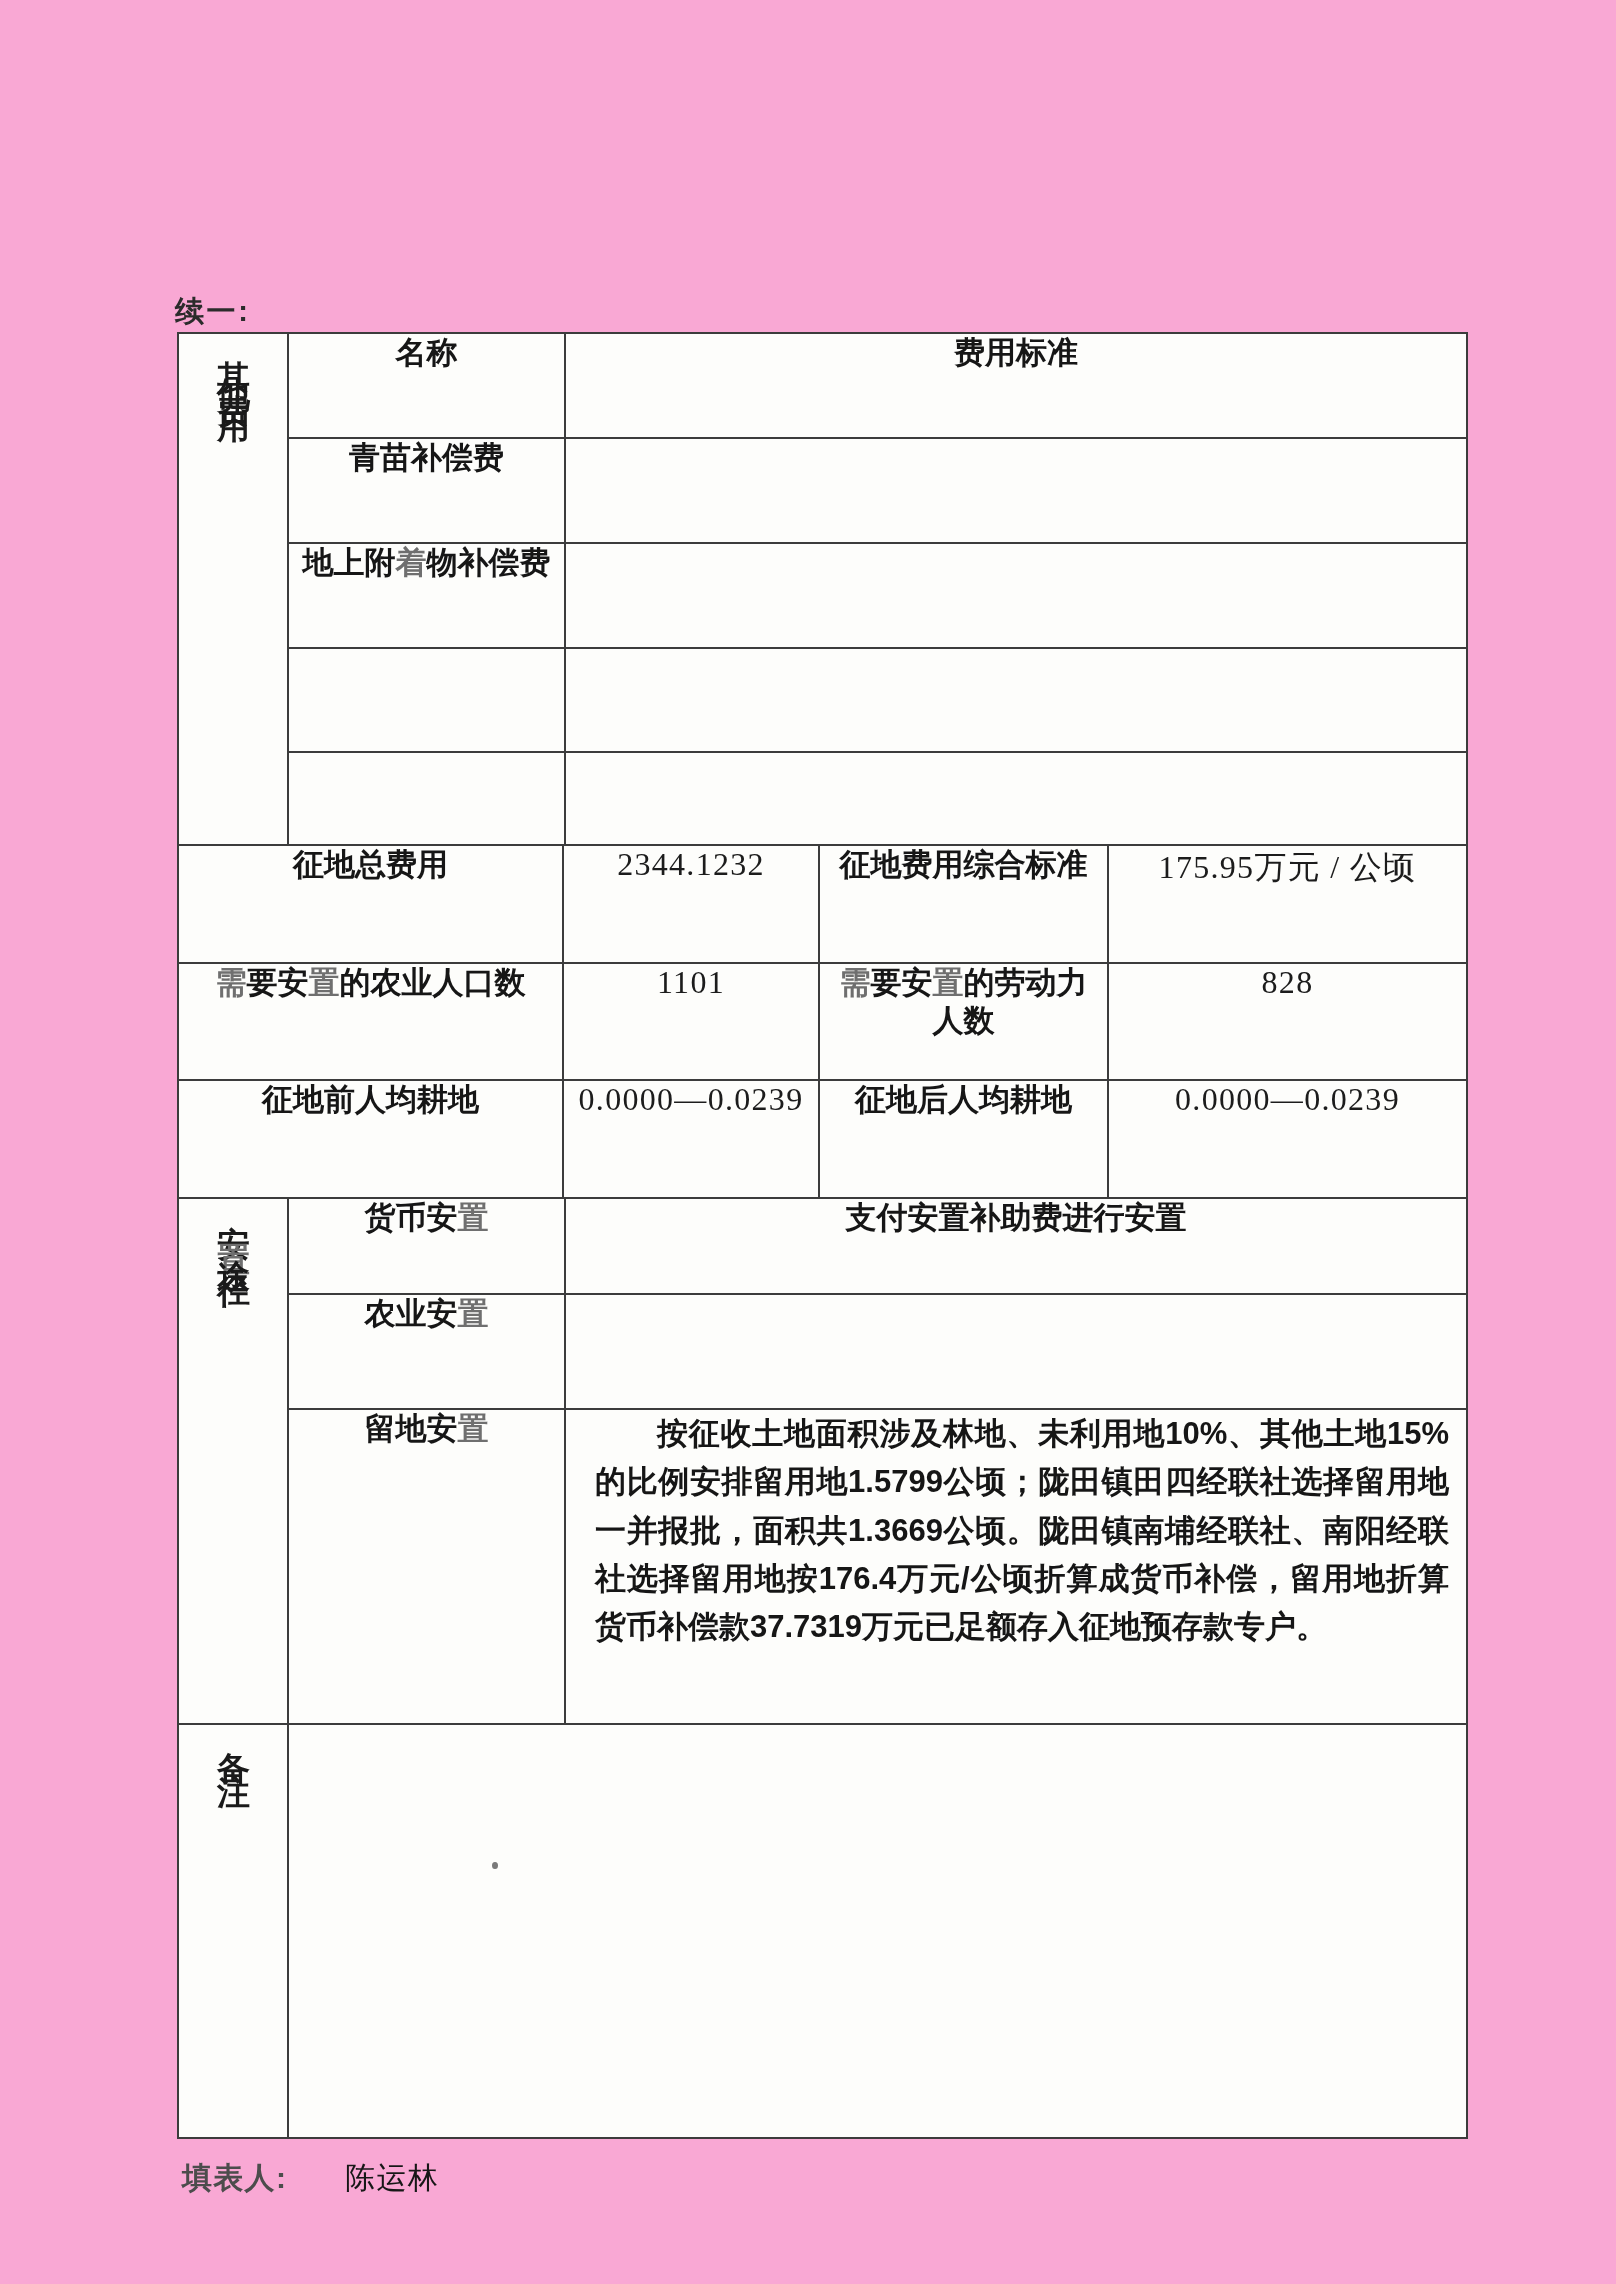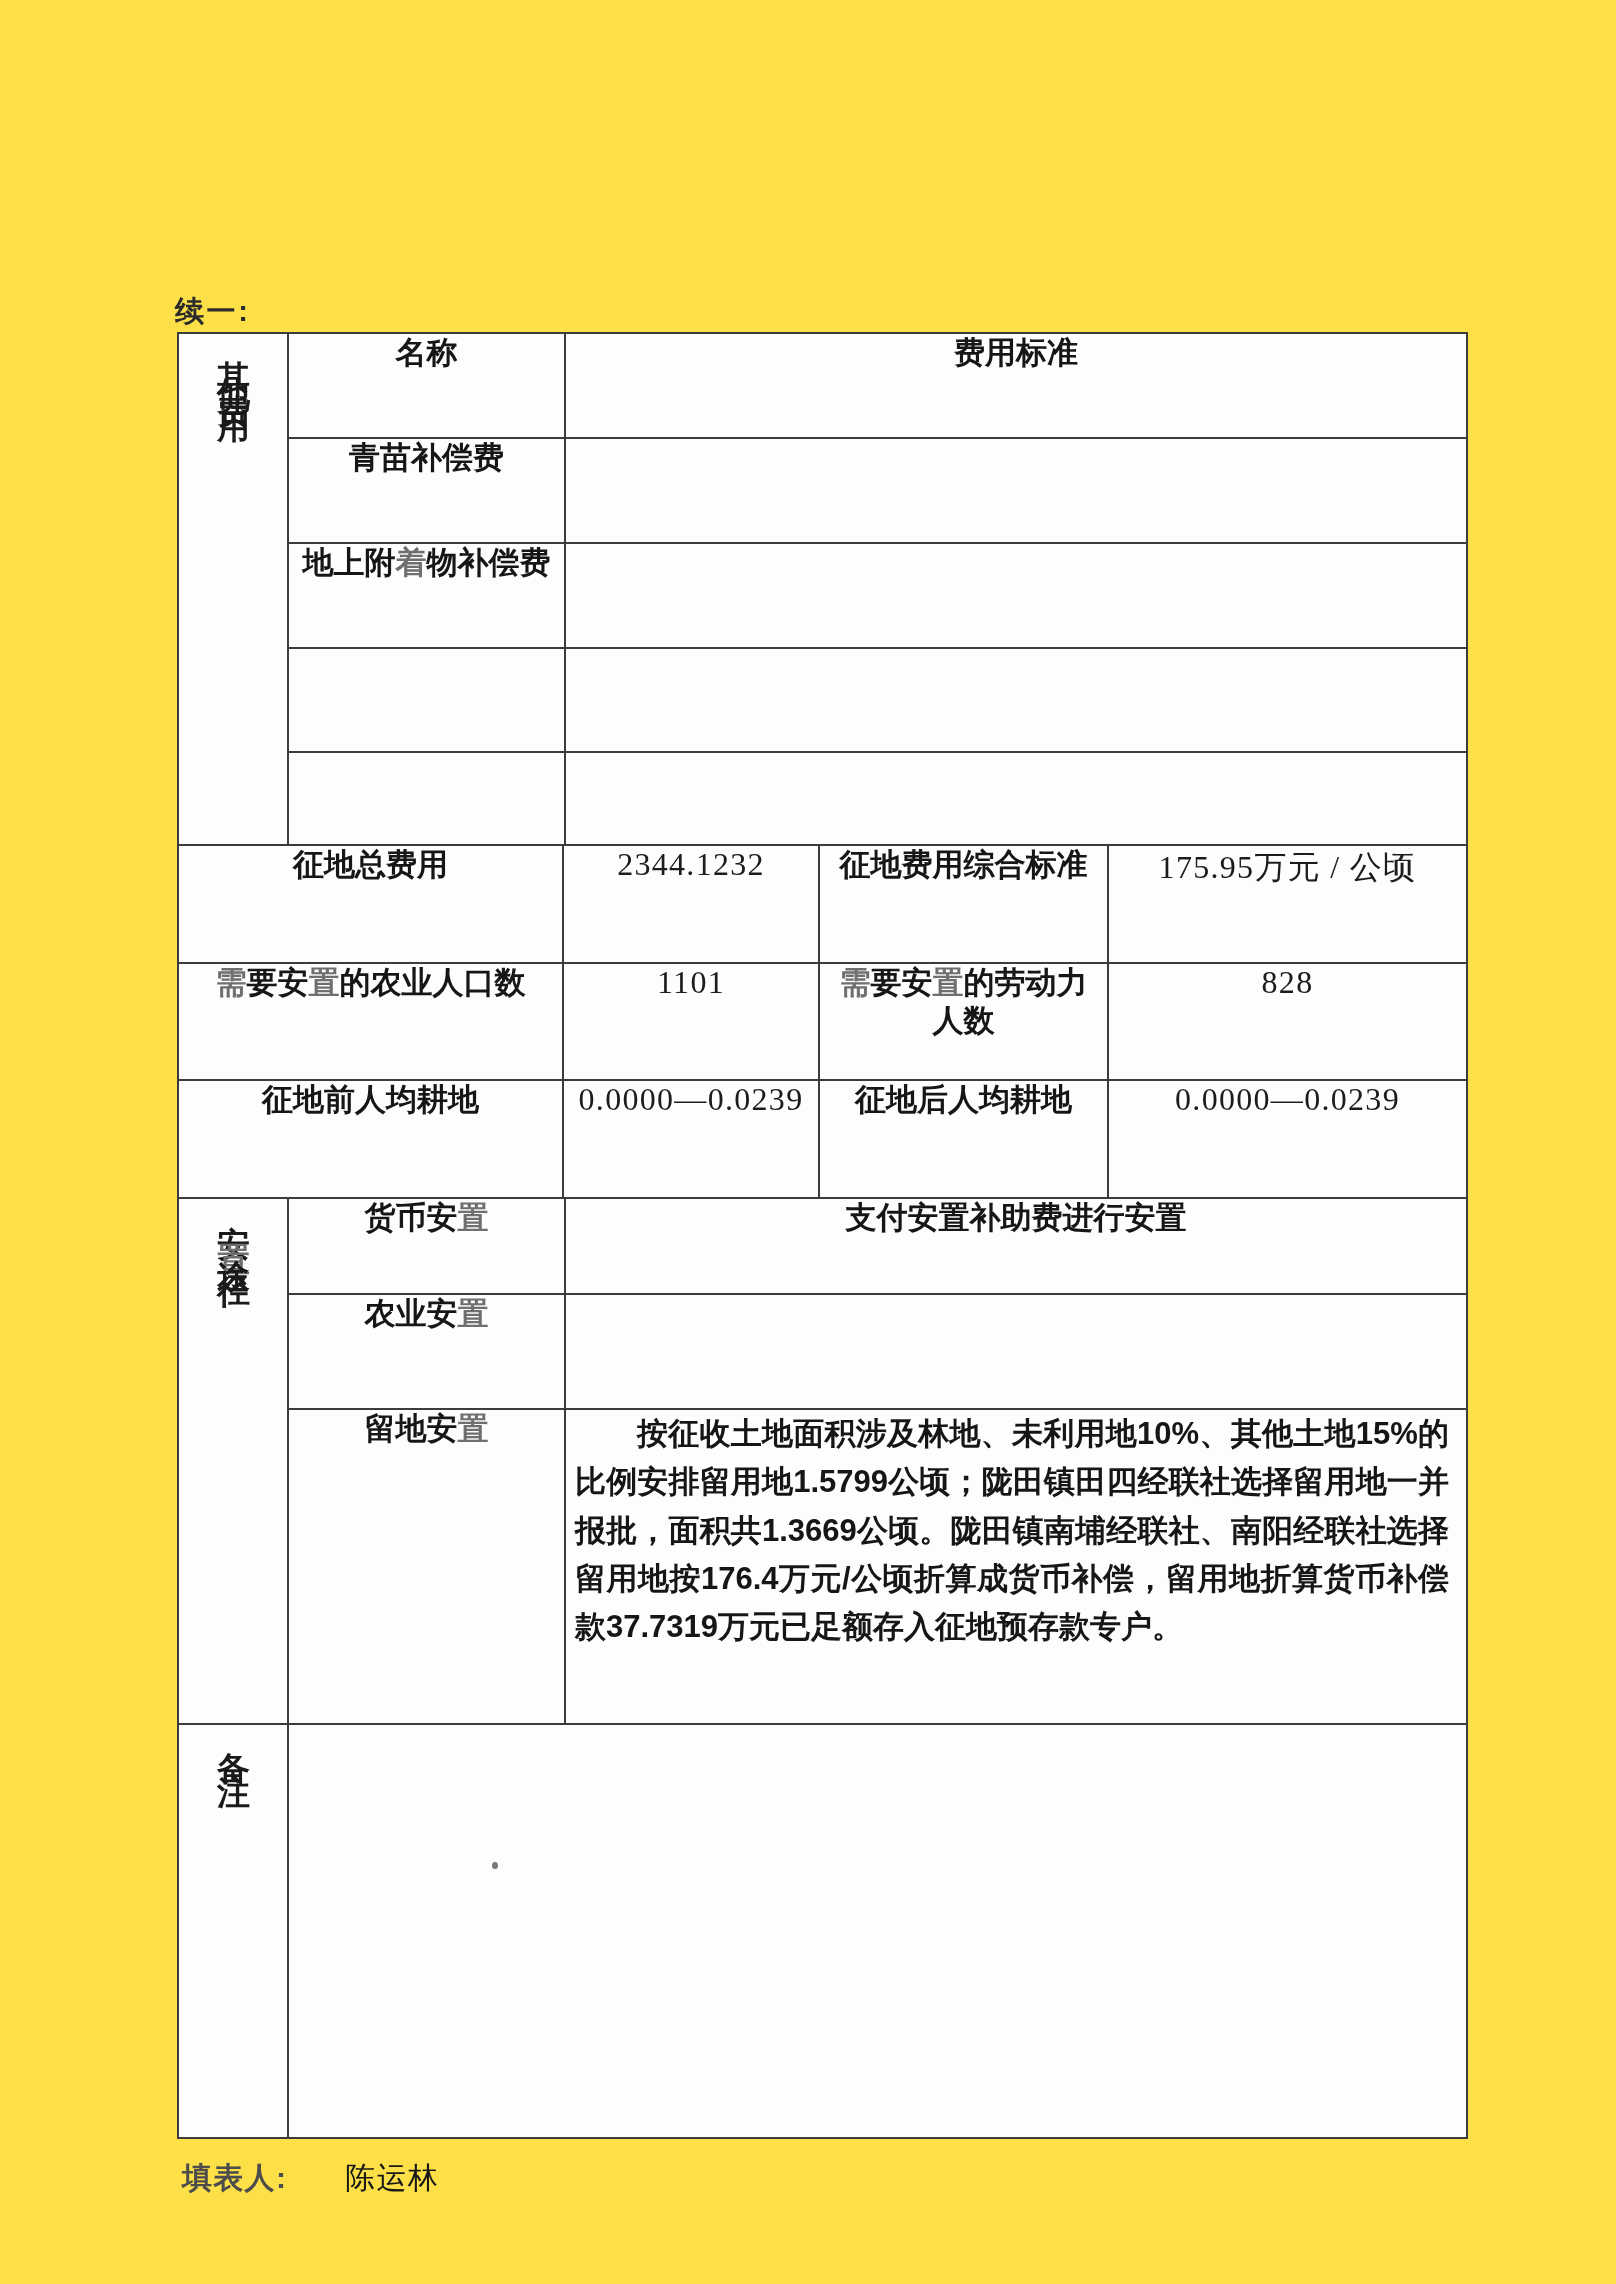--- a/index.html
+++ b/index.html
@@ -1,19 +1,19 @@
 <!DOCTYPE html>
 <html style="font-size:10.4px"><head>
 <meta charset="utf-8">
 <style>
   html,body{margin:0;padding:0;background:#e8e8e6;}
   .sheet{
     position:relative;
     width:1616px;height:2284px;
-    background:#fde047;
+    background:#f9a8d4;
     font-family:"Liberation Sans",sans-serif;
     color:#151515;
     overflow:hidden;
   }
   .continuation{
     position:absolute;left:175px;top:292px;
     font-size:29px;font-weight:bold;color:#2b2b2b;
     letter-spacing:2.6px;
   }
   .grid-table{
@@ -41,21 +41,21 @@
     font-size:33px;font-weight:bold;letter-spacing:17px;
     color:#1a1a1a;
   }
   .vlabel.wide-gap{letter-spacing:22px;}
   .lbl{font-size:31px;font-weight:bold;color:#161616;line-height:1.25;padding:0 9px;}
   .val{font-family:"Liberation Serif","DejaVu Serif",serif;font-size:32px;color:#1c1c1c;letter-spacing:1.3px;}
   .cell-left{justify-content:flex-start;text-align:left;}
   .para{
     font-size:31px;font-weight:bold;line-height:1.56;
     text-align:justify;text-indent:2em;
-    padding:0 17px 0 9px;color:#161616;
+    padding:0 17px 0 29px;color:#161616;
   }
   .faded{color:#6f6f6f;}
   .filler-line{
     position:absolute;left:182px;top:2158px;
     font-size:30px;letter-spacing:1.3px;
     display:flex;align-items:flex-end;gap:22px;
   }
   .filler-label{font-weight:bold;color:#4c4c4c;}
   .filler-name{color:#171717;margin-left:36px;}
   .speck{

